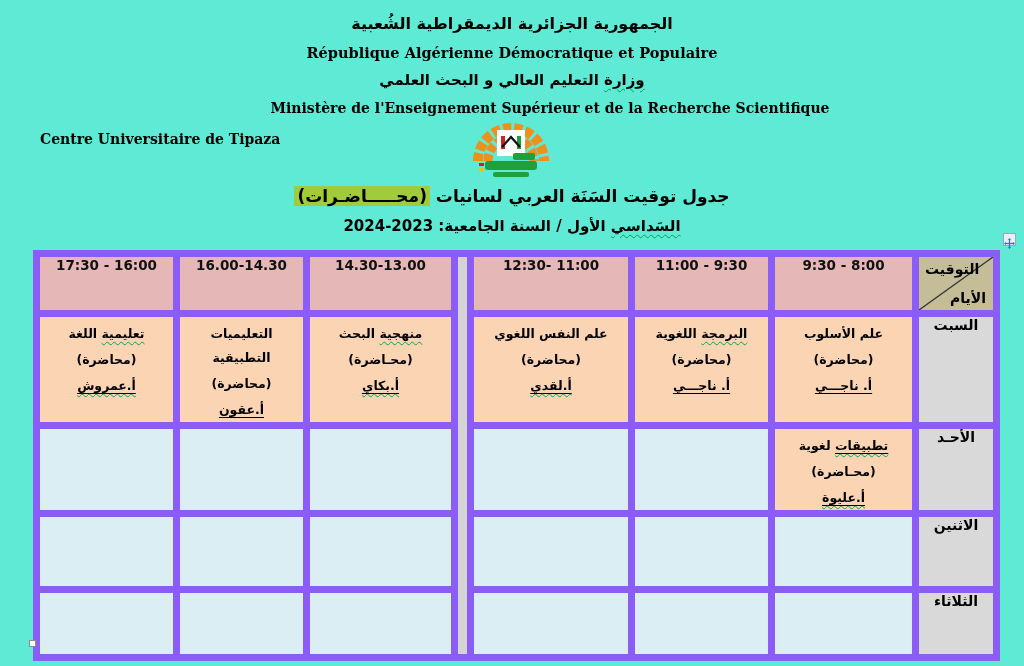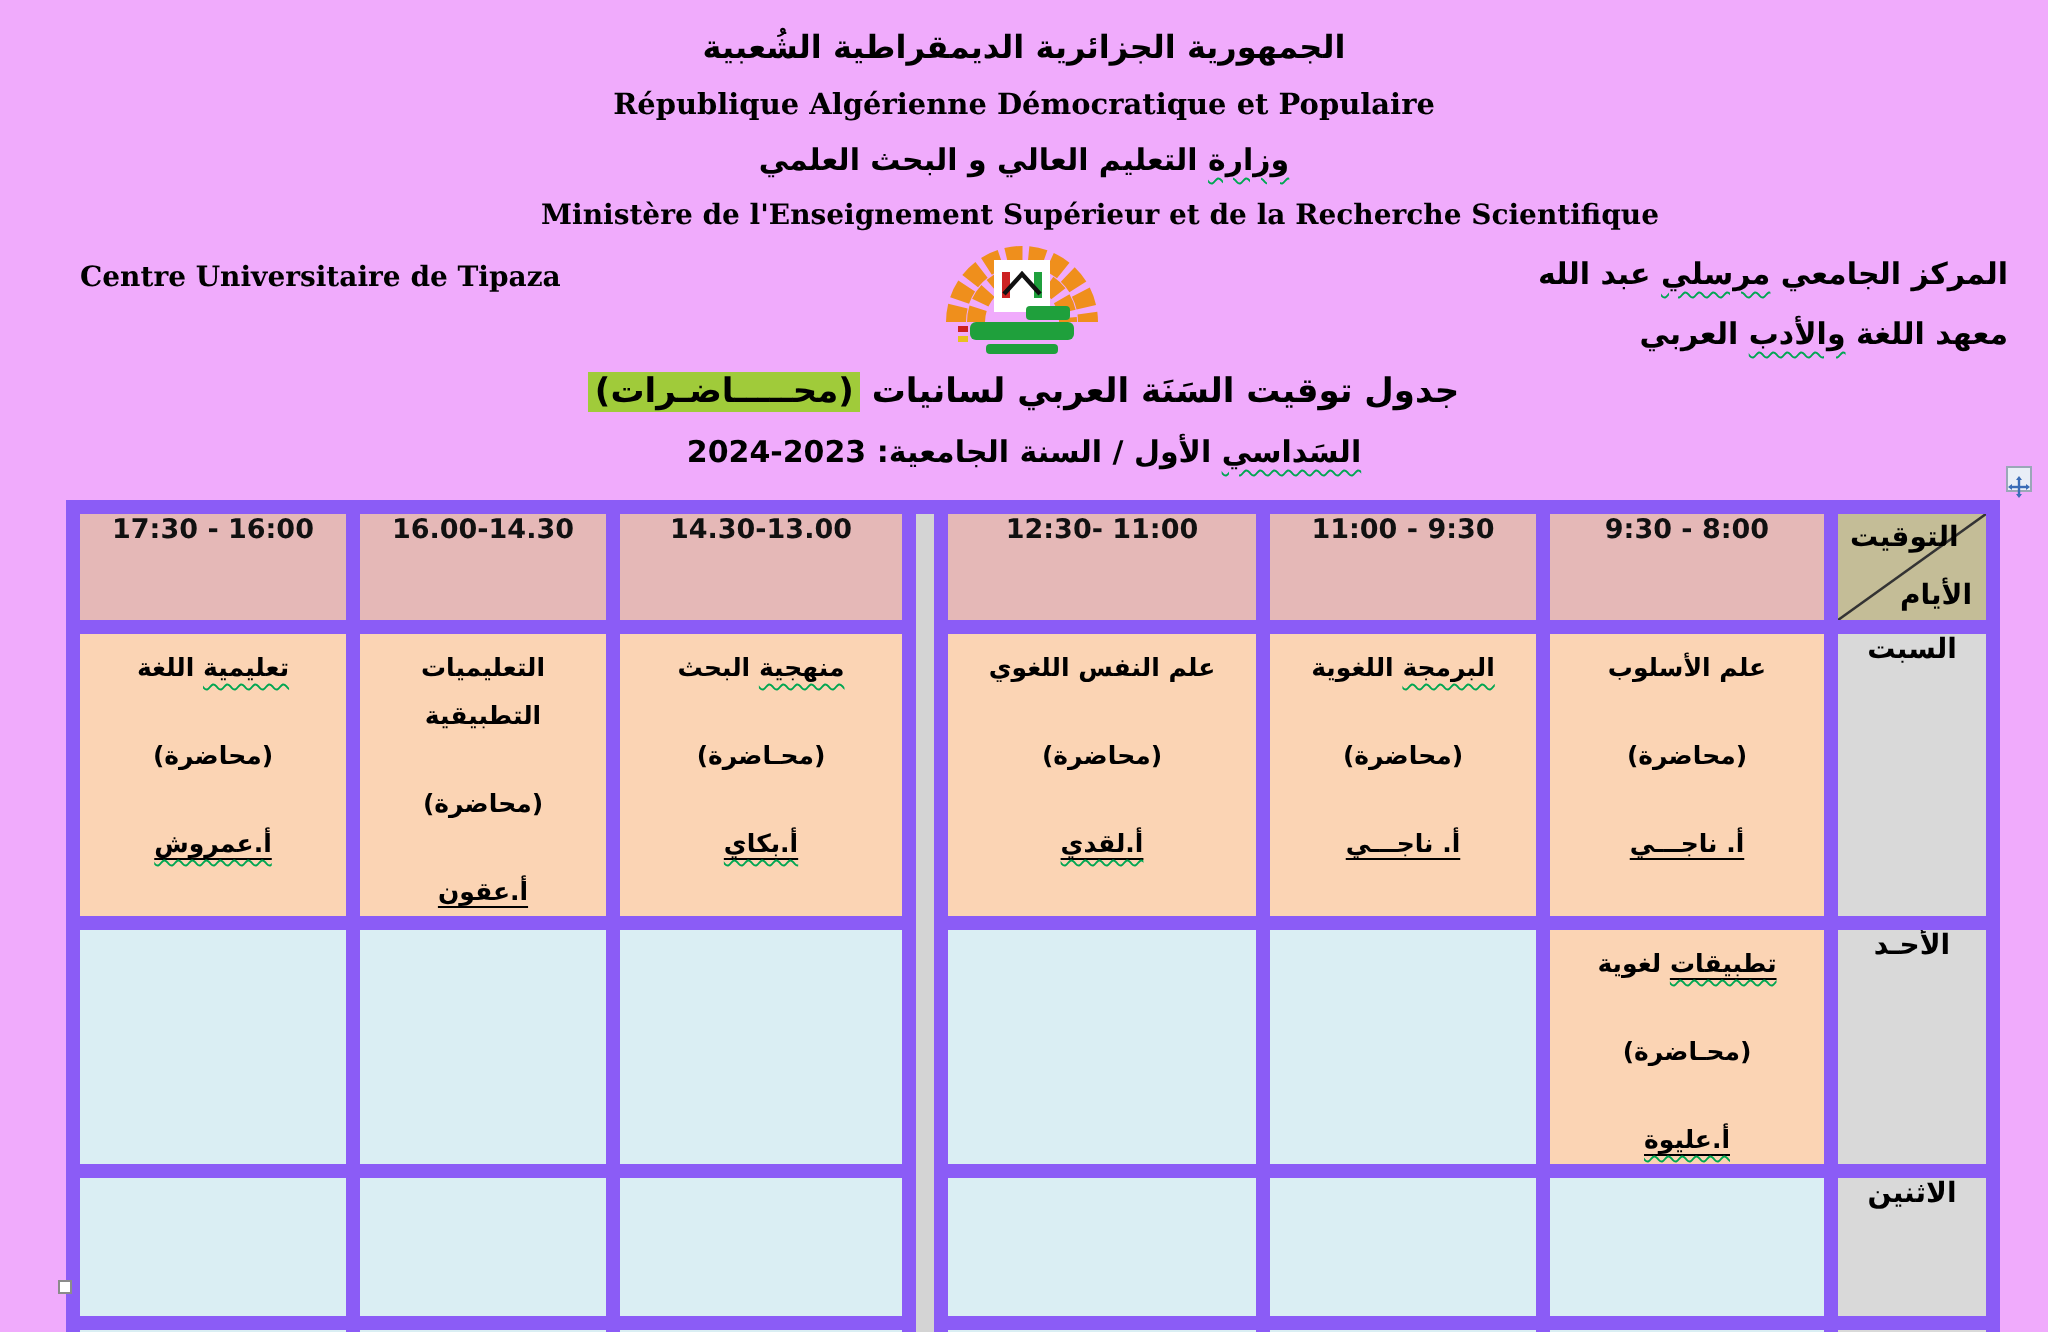--- a/index.html
+++ b/index.html
@@ -1,16 +1,16 @@
 <!DOCTYPE html>
 <html><head>
 <meta charset="utf-8">
 <style>
   html,body{margin:0;padding:0;background:#fff;}
-  .page{position:relative;width:1024px;height:666px;background:#f0abfc;overflow:hidden;
+  .page{position:relative;width:1024px;height:666px;background:#5eead4;overflow:hidden;
         font-family:"DejaVu Sans",sans-serif;color:#000;}
   .abs{position:absolute;}
   .ctr{left:0;width:100%;text-align:center;}
   .ar{direction:rtl;}
   .ltr{direction:ltr;unicode-bidi:isolate;}
   .b{font-weight:bold;}
   .fr{font-family:"DejaVu Serif","Liberation Serif",serif;font-weight:bold;}
 
   
   .sq{text-decoration-line:underline;text-decoration-style:wavy;
@@ -31,21 +31,21 @@
           text-align:center;color:#111;}
   td.sep{background:#d4d4d4;border-top:2px solid #000;border-bottom:2px solid #000;}
   th.corner{background:#c4bd97;position:relative;font-size:14px;font-weight:bold;margin-top:12px;}
   th.corner .svgdiag{position:absolute;inset:0;width:100%;height:100%;}
   th.corner .ct{position:absolute;top:4px;left:6px;}
   th.corner .cb{position:absolute;bottom:4px;right:7px;}
   td.day{background:#d9d9d9;text-align:center;font-weight:bold;font-size:14px;padding-top:6px;}
   td.cell{text-align:center;}
   td.filled{background:#fbd4b4;}
   td.empty{background:#daeef3;}
-  td.cell .line{font-size:12.5px;font-weight:bold;line-height:24px;margin-top:20px;}
+  td.cell .line{font-size:12.5px;font-weight:bold;line-height:24px;margin-top:2px;}
   td.cell .line.subject{margin-top:5px;}
 
   
   .move-handle{position:absolute;left:1003px;top:233px;width:13px;height:13px;
                border:1px solid #9aa7b8;background:#e9eef7;box-sizing:border-box;}
   .resize-handle{position:absolute;left:29px;top:640px;width:7px;height:7px;
                  border:1px solid #8b8b8b;background:#fff;box-sizing:border-box;}
 </style>
 </head>
 <body>
@@ -62,24 +62,20 @@
     <span>République Algérienne Démocratique et Populaire</span>
   </div>
   <div class="abs ctr fr" style="top:100px;font-size:14px;padding-left:38px;">
     <span>Ministère de l'Enseignement Supérieur et de la Recherche Scientifique</span>
   </div>
 
   <div class="abs fr" style="left:40px;top:124px;font-size:14px;line-height:30px;">
     <div>Centre Universitaire de Tipaza</div>
   </div>
 
-  <div class="abs ar b" style="right:20px;top:122px;font-size:15px;line-height:30px;text-align:right;">
-    <div><span>المركز الجامعي </span><span class="sq">مرسلي</span><span> عبد الله</span></div>
-    <div><span>معهد اللغة </span><span class="sq">والأدب</span><span> العربي</span></div>
-  </div>
 
   <div class="abs" style="left:455px;top:123px;width:112px;height:56px;">
     <svg width="112" height="56" viewBox="0 0 112 56">
       <g fill="none">
         <path d="M 23 38 A 33 33 0 0 1 89 38" stroke="#ef8f1c" stroke-width="10" stroke-dasharray="8 3"></path>
         <path d="M 33 38 A 23 23 0 0 1 79 38" stroke="#ef8f1c" stroke-width="9" stroke-dasharray="7 3"></path>
         <rect x="42" y="7" width="28" height="26" fill="#ffffff"></rect>
         <rect x="46" y="13" width="4" height="13" fill="#cc2222"></rect>
         <rect x="62" y="13" width="4" height="13" fill="#1fa03c"></rect>
         <path d="M 47 24 L 56 14 L 65 24" stroke="#111" stroke-width="2.2"></path>

